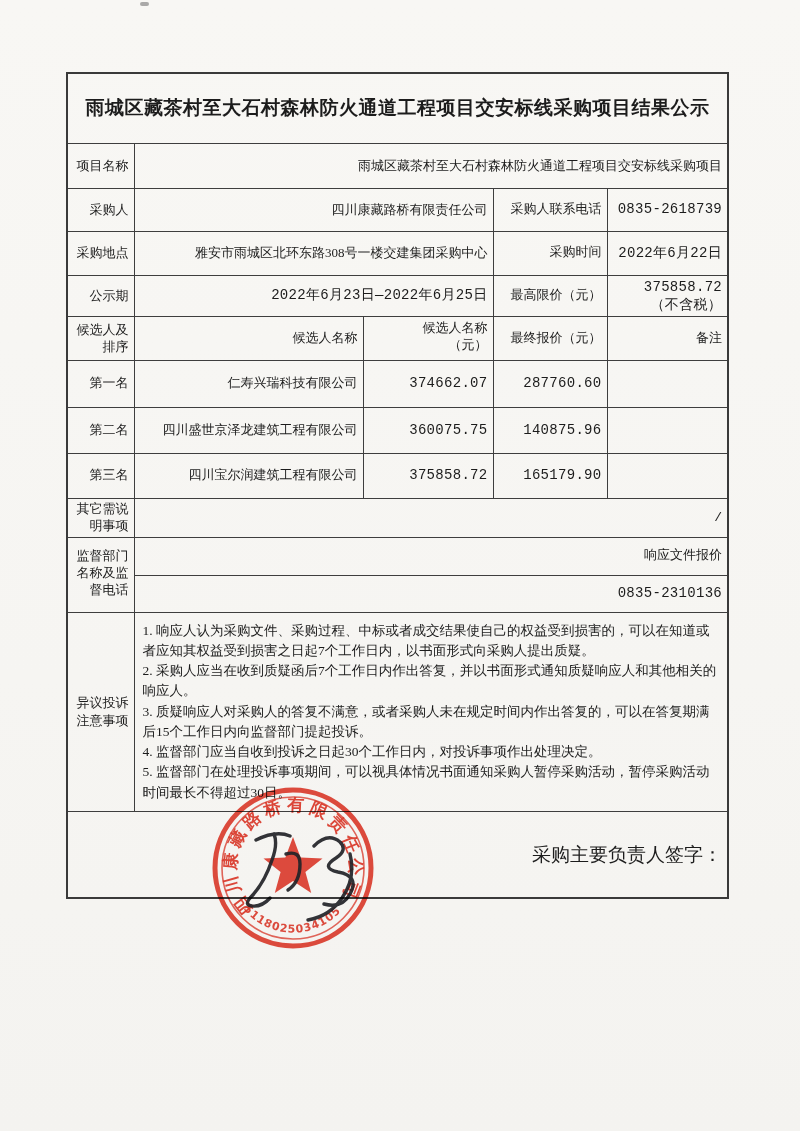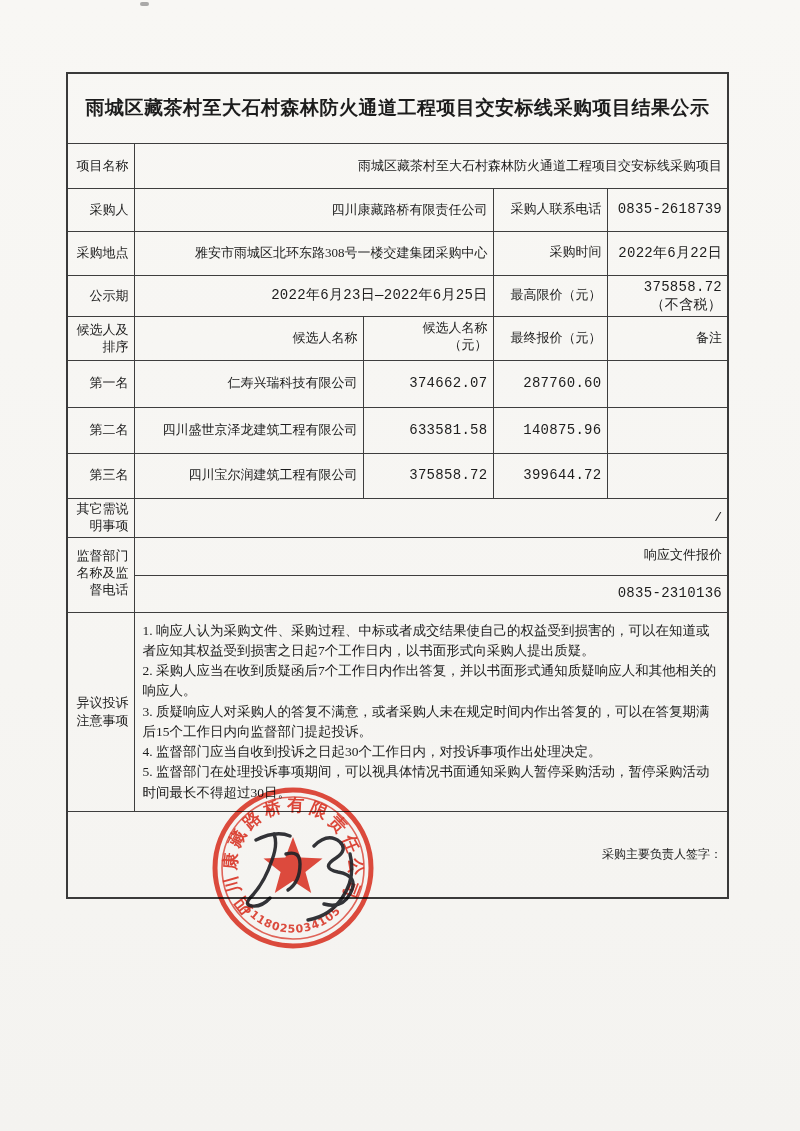--- a/index.html
+++ b/index.html
@@ -22,21 +22,21 @@
   .title-cell{font-size:19px;font-weight:bold;text-align:center;letter-spacing:.5px;padding:6px 8px;margin-top:8px;}
   .num{font-size:14px;letter-spacing:.3px;}
   .small-lh{line-height:1.3;}
   tr.r-title{height:70px;} tr.r-name{height:45px;} tr.r-buyer{height:43px;}
   tr.r-loc{height:44px;} tr.r-pub{height:38px;padding-left:28px;} tr.r-head{height:44px;}
   tr.r-c1{height:47px;margin-left:12px;} tr.r-c2{height:46px;} tr.r-c3{height:45px;}
   tr.r-other{height:35px;} tr.r-supa{height:38px;padding-left:45px;} tr.r-supb{height:37px;}
   tr.r-obj{height:199px;} tr.r-sign{height:87px;}
   .obj-cell{vertical-align:middle;padding:6px 10px 6px 8px;}
   .obj-item{font-size:13.5px;line-height:1.5;text-align:left;}
-  .sign-cell{font-size:12px;padding-left:16px;}
+  .sign-cell{font-size:19px;padding-left:16px;}
   .seal-wrap{position:absolute;left:198px;top:776px;width:200px;height:195px;pointer-events:none;}
   .seal-wrap svg{mix-blend-mode:multiply;}
 </style>
 </head>
 <body>
 
 <div class="speck"></div>
 
 <table class="doc">
   <colgroup>
@@ -85,29 +85,29 @@
     <tr class="r-c1">
       <td class="c">第一名</td>
       <td class="c">仁寿兴瑞科技有限公司</td>
       <td class="c num">374662.07</td>
       <td class="c num">287760.60</td>
       <td class="c"></td>
     </tr>
     <tr class="r-c2">
       <td class="c">第二名</td>
       <td class="c">四川盛世京泽龙建筑工程有限公司</td>
-      <td class="c num">633581.58</td>
+      <td class="c num">360075.75</td>
       <td class="c num">140875.96</td>
       <td class="c"></td>
     </tr>
     <tr class="r-c3">
       <td class="c">第三名</td>
       <td class="c">四川宝尔润建筑工程有限公司</td>
       <td class="c num">375858.72</td>
-      <td class="c num">399644.72</td>
+      <td class="c num">165179.90</td>
       <td class="c"></td>
     </tr>
     <tr class="r-other">
       <td class="l pre small-lh">其它需说
 明事项</td>
       <td colspan="4" class="c">/</td>
     </tr>
     <tr class="r-supa">
       <td rowspan="2" class="c pre small-lh">监督部门
 名称及监

